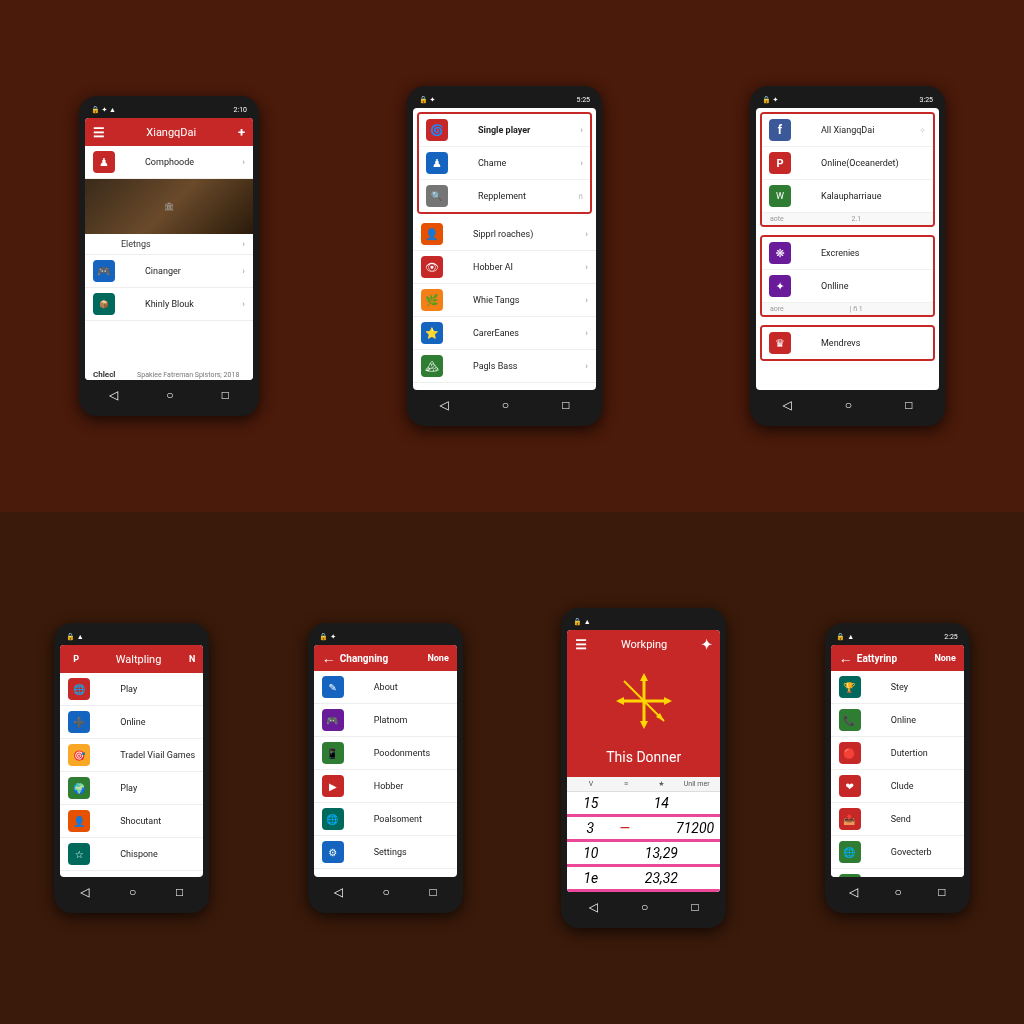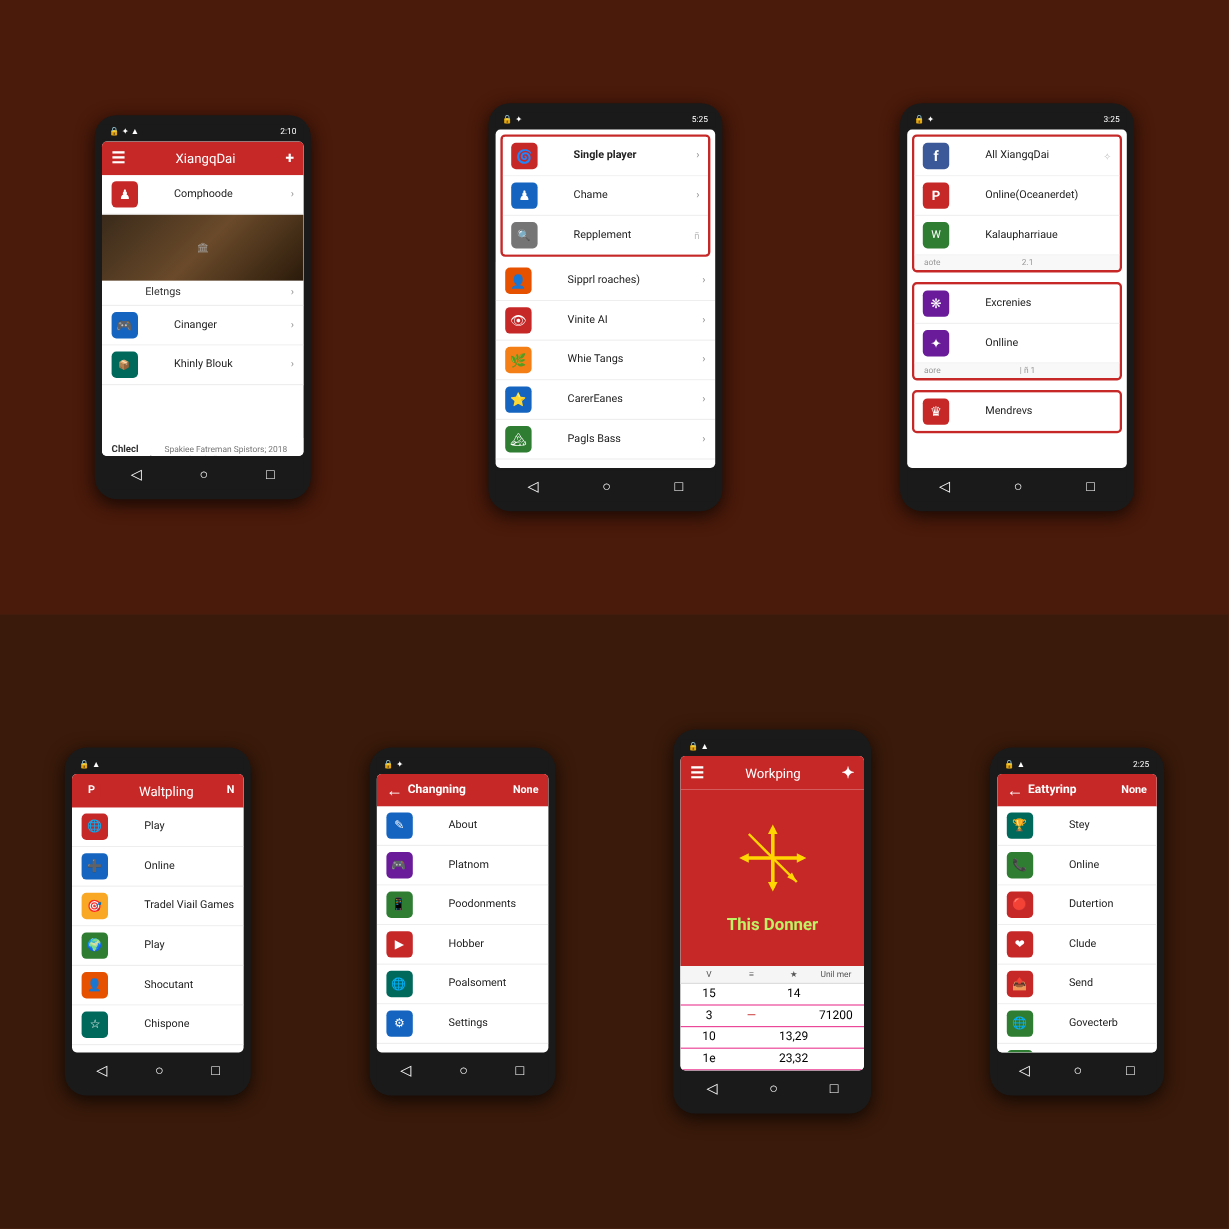--- a/index.html
+++ b/index.html
@@ -202,44 +202,45 @@
     }
 
     .red-screen .big-icon {
       font-size: 40px;
       margin-bottom: 8px;
       color: #ffd600;
     }
 
     .red-screen .game-title {
       font-size: 14px;
-      font-weight: bold;
-      color: #bef264;
+      font-weight: normal;
+      color: #ffffff;
     }
 
     
     .score-table {
       background: #fff;
       font-size: 8px;
     }
 
     .score-header {
       display: flex;
       border-bottom: 1px solid #ddd;
       padding: 3px 6px;
       background: #f5f5f5;
       font-size: 7px;
       color: #555;
     }
 
     .score-row {
       display: flex;
-      border-bottom: 1px solid #ec4899;
+      border-bottom: 3px solid #ec4899;
       padding: 3px 6px;
-      font-size: 10px;
+      font-size: 14px;
+      font-style: italic;
     }
 
     .score-col { flex: 1; text-align: center; }
 
     
     .ic-red { background: #c62828; color: white; }
     .ic-blue { background: #1565c0; color: white; }
     .ic-green { background: #2e7d32; color: white; }
     .ic-orange { background: #e65100; color: white; }
     .ic-purple { background: #6a1b9a; color: white; }
@@ -331,21 +332,21 @@
         </div>
       </div>
       <div class="menu-list">
         <div class="menu-item">
           <div class="menu-icon ic-orange">👤</div>
           <span class="menu-label">Sipprl roaches)</span>
           <span class="menu-arrow">›</span>
         </div>
         <div class="menu-item">
           <div class="menu-icon ic-red">👁</div>
-          <span class="menu-label">Vinite AI</span>
+          <span class="menu-label">Hobber AI</span>
           <span class="menu-arrow">›</span>
         </div>
         <div class="menu-item">
           <div class="menu-icon ic-amber">🌿</div>
           <span class="menu-label">Whie Tangs</span>
           <span class="menu-arrow">›</span>
         </div>
         <div class="menu-item">
           <div class="menu-icon ic-blue">⭐</div>
           <span class="menu-label">CarerEanes</span>

